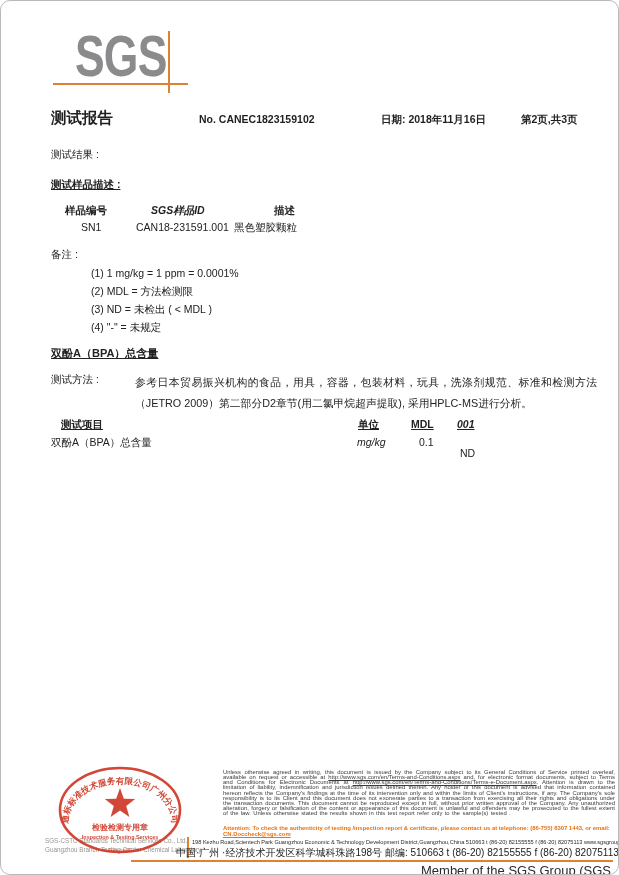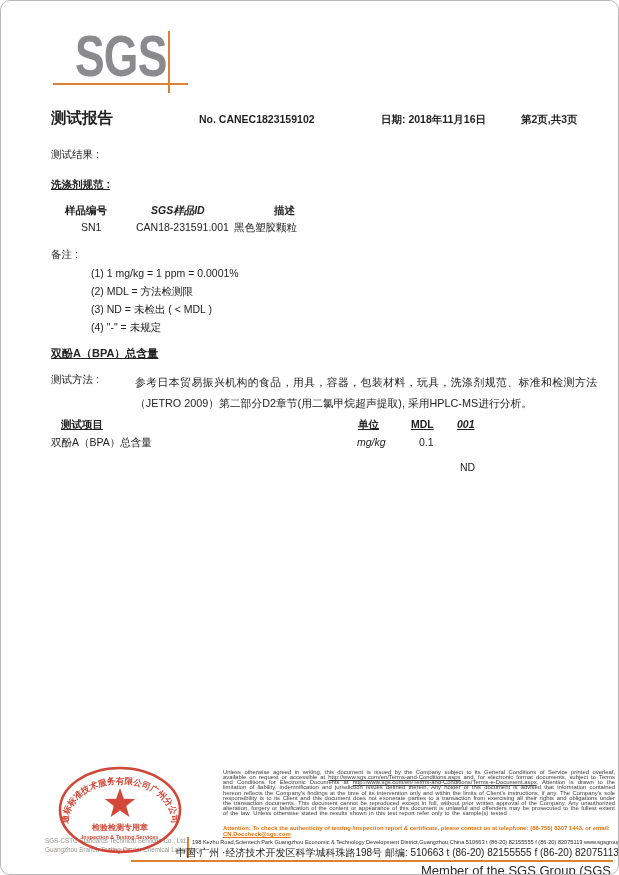--- a/index.html
+++ b/index.html
@@ -60,21 +60,21 @@
   <div class="logo-hline orange"></div>
   <div class="logo-vline orange"></div>
 
   <div class="report-title t">测试报告</div>
   <div class="t hdr" style="left:198px;">No. CANEC1823159102</div>
   <div class="t hdr" style="left:380px;">日期: 2018年11月16日</div>
   <div class="t hdr" style="left:520px;">第2页,共3页</div>
 
   <div class="t fs10" style="left:50px; top:147px;">测试结果 :</div>
 
-  <div class="t fs10 b u" style="left:50px; top:177px;">洗涤剂规范 :</div>
+  <div class="t fs10 b u" style="left:50px; top:177px;">测试样品描述 :</div>
 
   <div>
     <div class="t fs10 b" style="left:64px;  top:203px;">样品编号</div>
     <div class="t fs10 b" style="left:150px; top:203px;font-style:italic;">SGS样品ID</div>
     <div class="t fs10 b" style="left:233px; top:203px;margin-left:40px;">描述</div>
     <div class="t fs10" style="left:80px;  top:220px;">SN1</div>
     <div class="t fs10" style="left:135px; top:220px;">CAN18-231591.001</div>
     <div class="t fs10" style="left:233px; top:220px;">黑色塑胶颗粒</div>
   </div>
 
@@ -90,21 +90,21 @@
   <div class="wrap" style="left:122px; top:371px; width:462px; font-size:10.8px; line-height:20.5px; text-align:justify;margin-left:12px;">参考日本贸易振兴机构的食品，用具，容器，包装材料，玩具，洗涤剂规范、标准和检测方法（JETRO 2009）第二部分D2章节(用二氯甲烷超声提取), 采用HPLC-MS进行分析。</div>
 
   <div>
     <div class="t fs10 b u" style="left:60px;  top:417px;">测试项目</div>
     <div class="t fs10 b u" style="left:357px; top:417px;">单位</div>
     <div class="t fs10 b u" style="left:410px; top:417px;">MDL</div>
     <div class="t fs10 b u i" style="left:456px; top:417px;">001</div>
     <div class="t fs10" style="left:50px;  top:435px;">双酚A（BPA）总含量</div>
     <div class="t fs10" style="left:356px; top:435px;font-style:italic;">mg/kg</div>
     <div class="t fs10" style="left:418px; top:435px;">0.1</div>
-    <div class="t fs10" style="left:459px; top:460px;">ND</div>
+    <div class="t fs10" style="left:459px; top:446px;">ND</div>
   </div>
 
   <div class="company" style="top:836px;">SGS-CSTC Standards Technical Services Co., Ltd.</div>
   <div class="company" style="top:845px;">Guangzhou Branch Testing Center Chemical Laboratory.</div>
 
   <svg class="stamp" width="128" height="92" viewBox="0 0 128 92">
     <defs>
       <path id="arcTop" d="M 13,64 A 52,38 0 1 1 115,64" fill="none"></path>
       <path id="arcBottom" d="M 26,72 A 44,31 0 0 0 102,72" fill="none"></path>
     </defs>

